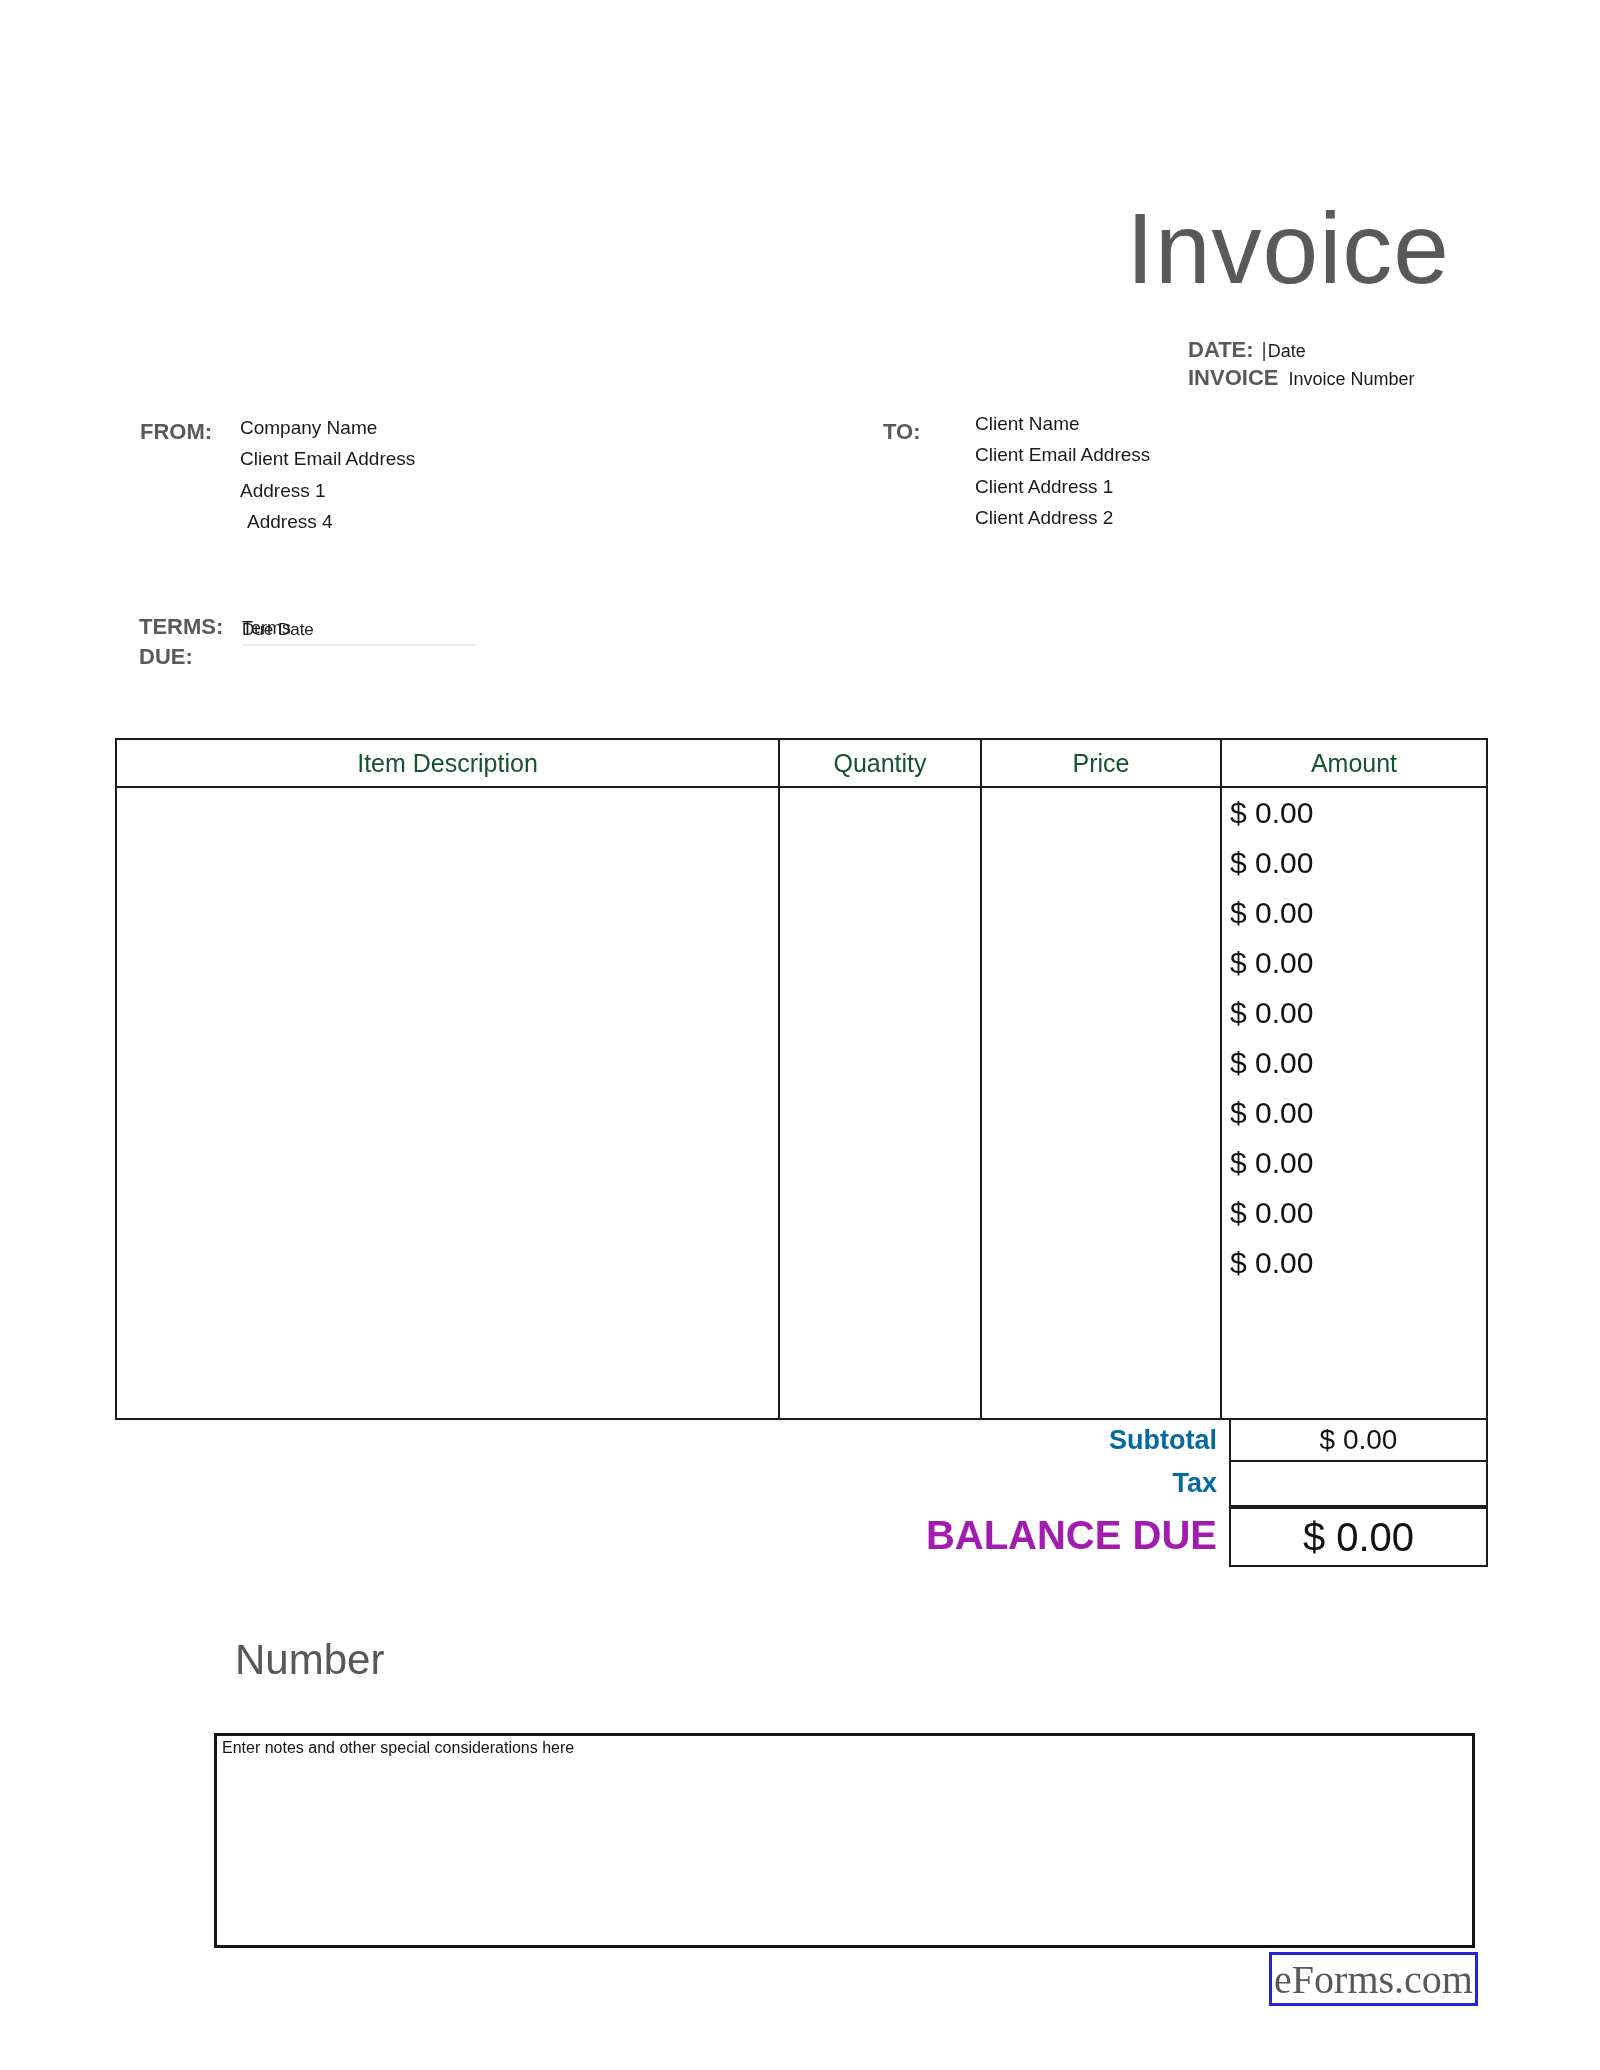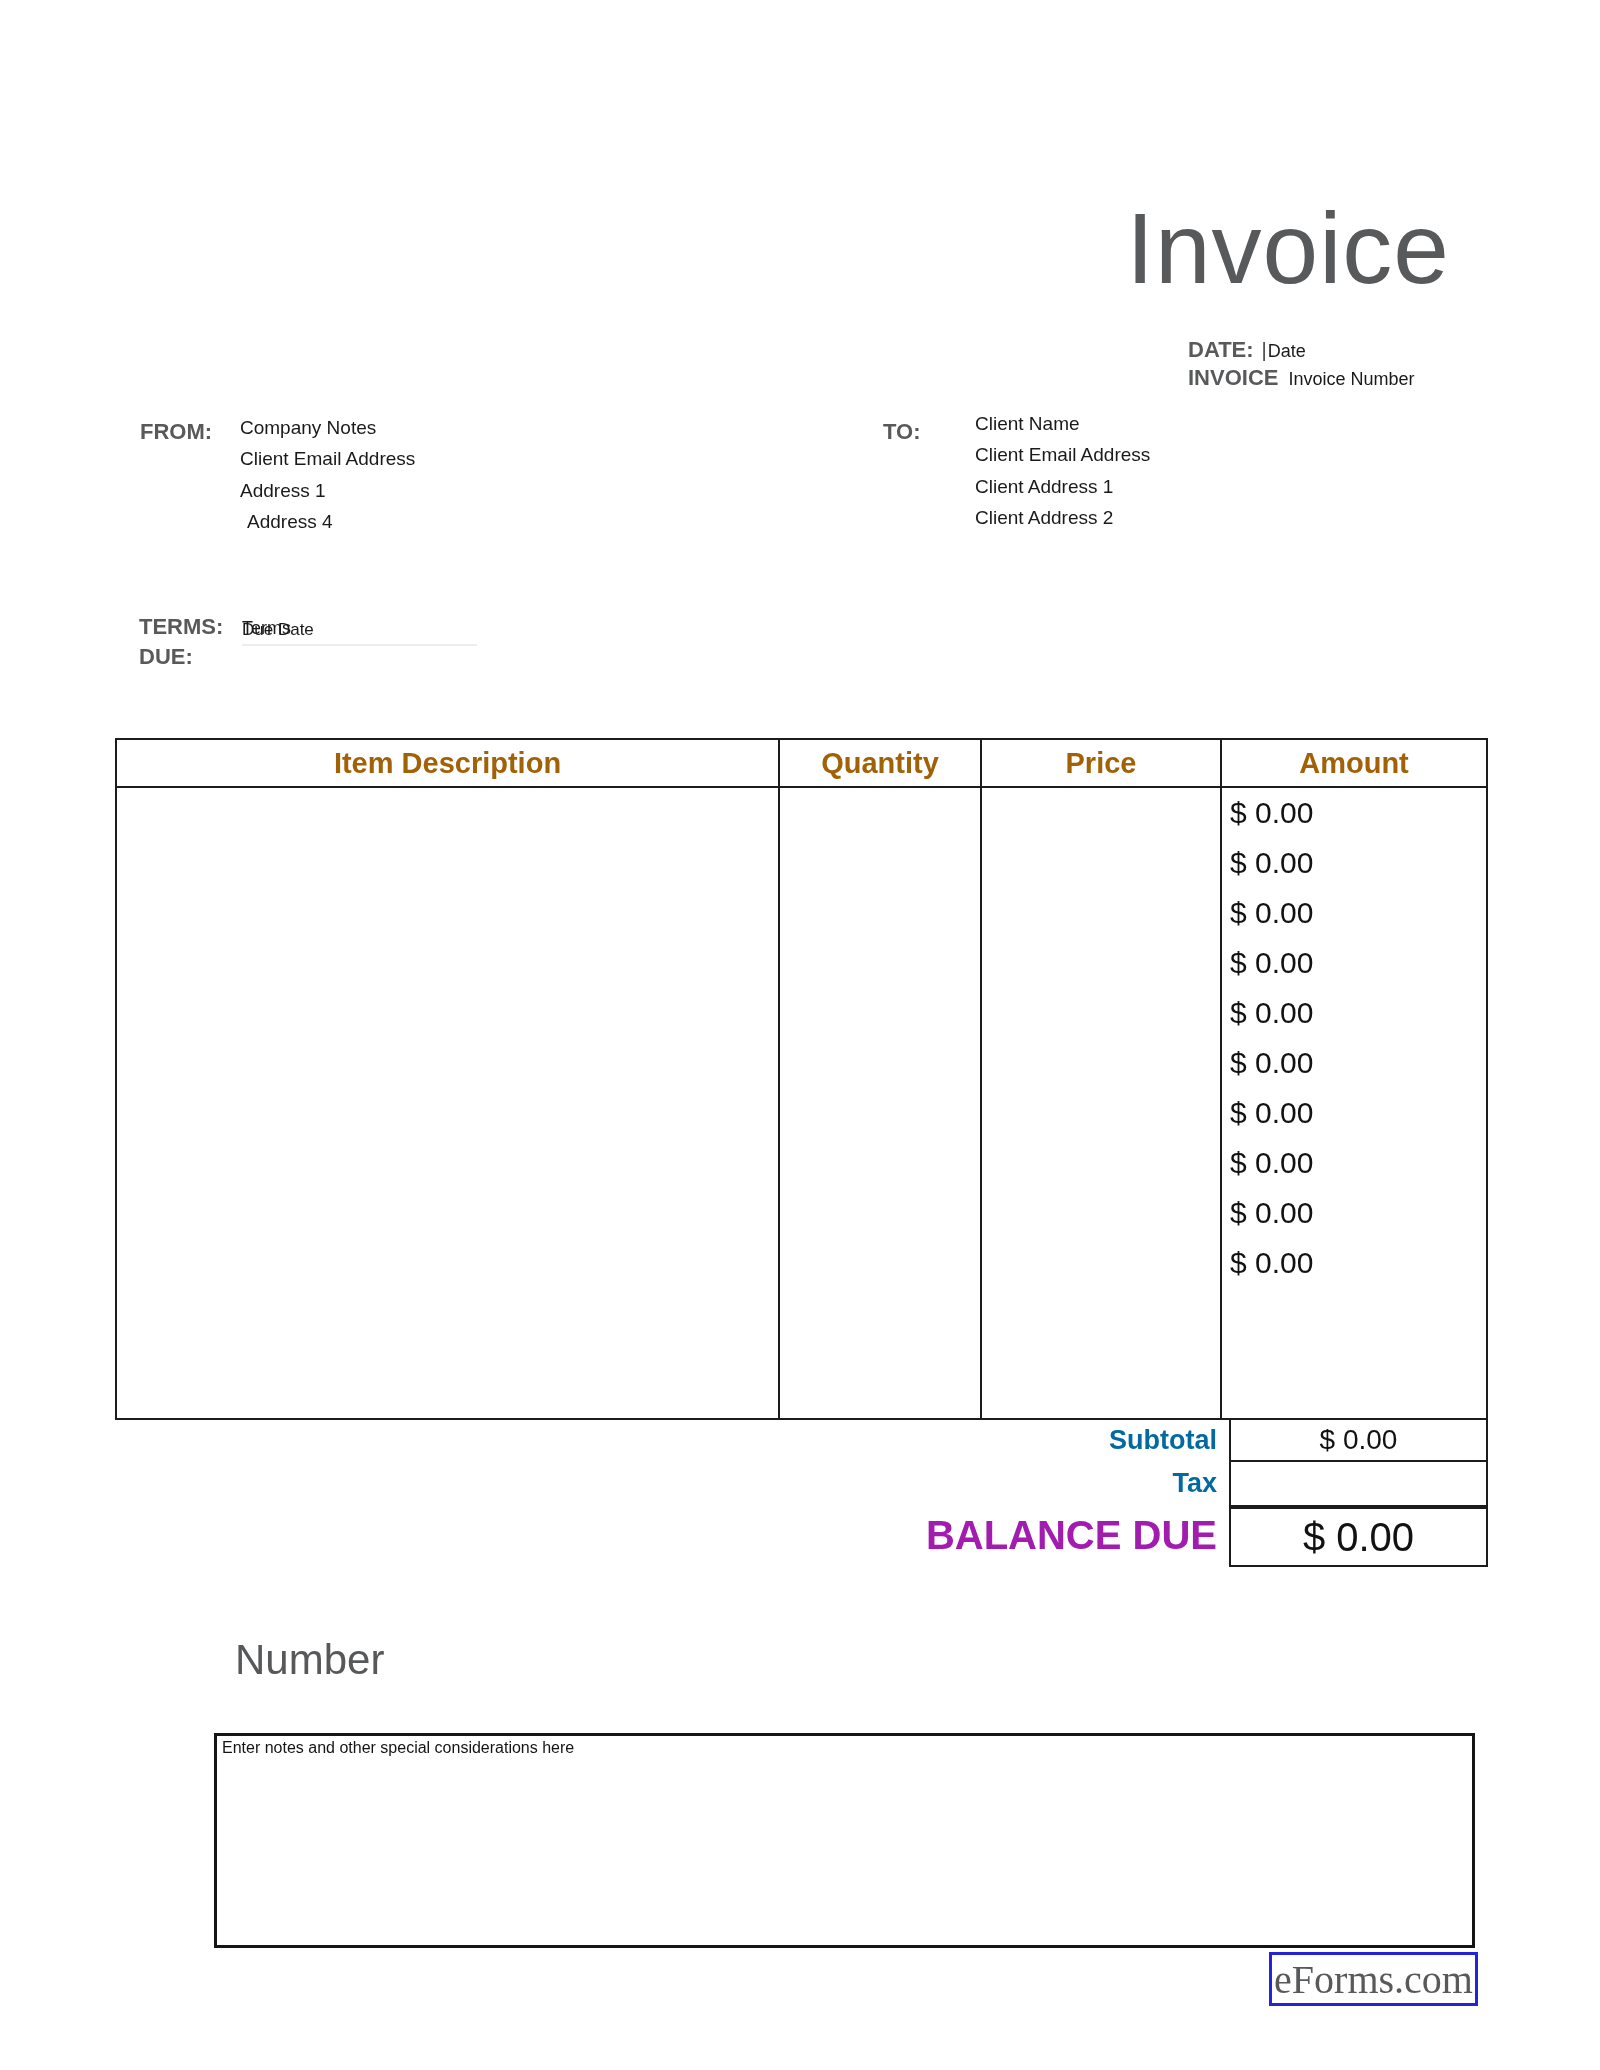--- a/index.html
+++ b/index.html
@@ -53,21 +53,21 @@
     border: 2px solid #1c1c1e;
     display: flex; flex-direction: column;
   }
   .thead { display: flex; height: 48px; border-bottom: 2px solid #1c1c1e; flex: 0 0 auto; }
   .tbody { display: flex; flex: 1 1 auto; }
   .col-desc   { width: 663px; border-right: 2px solid #1c1c1e; }
   .col-qty    { width: 202px; border-right: 2px solid #1c1c1e; }
   .col-price  { width: 240px; border-right: 2px solid #1c1c1e; }
   .col-amount { flex: 1 1 auto; }
   .th { display: flex; align-items: center; justify-content: center;
-        font-size: 29px; font-weight: 700; color: #a16207; }
+        font-size: 25px; font-weight: 400; color: #14532d; }
   .amount-rows { display: flex; flex-direction: column; }
   .amount-row { height: 50px; line-height: 50px; padding-left: 8px;
                 font-size: 30px; color: #121212; white-space: nowrap; }
 
   
   .total-box { left: 1229px; width: 259px; border: 2px solid #1c1c1e;
                display: flex; align-items: center; justify-content: center; background: #fff; }
   .subtotal-box { top: 1418px; height: 44px; font-size: 28px; color: #121212; }
   .tax-box { top: 1460px; height: 47px; }
   .balance-box { top: 1507px; height: 60px; font-size: 40px; color: #121212; }
@@ -100,21 +100,21 @@
     <span class="cursor-pipe">|</span>
     <span class="meta-value">Date</span>
   </div>
   <div class="abs meta-row invnum-row">
     <span class="meta-label">INVOICE</span>
     <span class="meta-value">Invoice Number</span>
   </div>
 
   <div class="abs block-label" style="left:140px; top:419px;">FROM:</div>
   <div class="abs addr-lines from-lines">
-    <div class="line">Company Notes</div>
+    <div class="line">Company Name</div>
     <div class="line">Client Email Address</div>
     <div class="line">Address 1</div>
     <div class="line indent">Address 4</div>
   </div>
 
   <div class="abs block-label" style="left:883px; top:419px;">TO:</div>
   <div class="abs addr-lines to-lines">
     <div class="line">Client Name</div>
     <div class="line">Client Email Address</div>
     <div class="line">Client Address 1</div>

